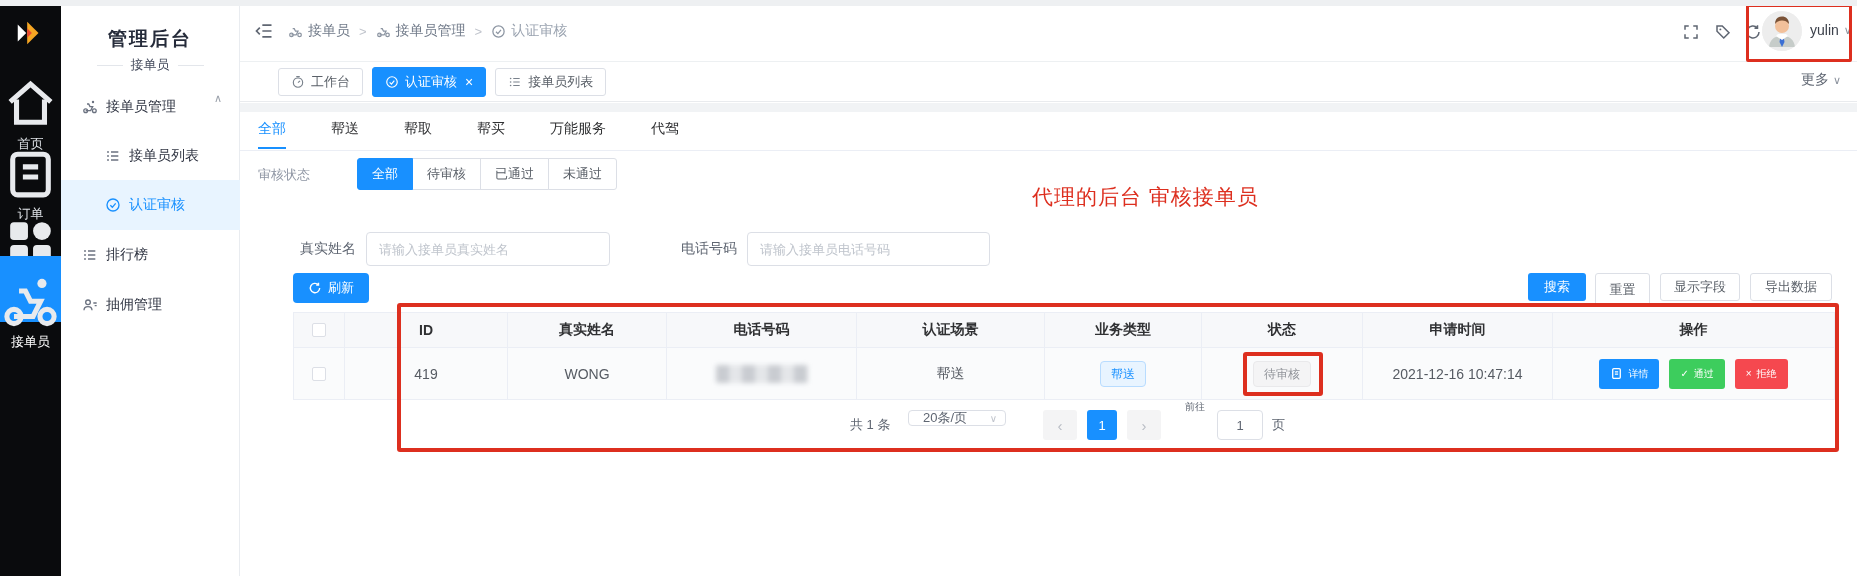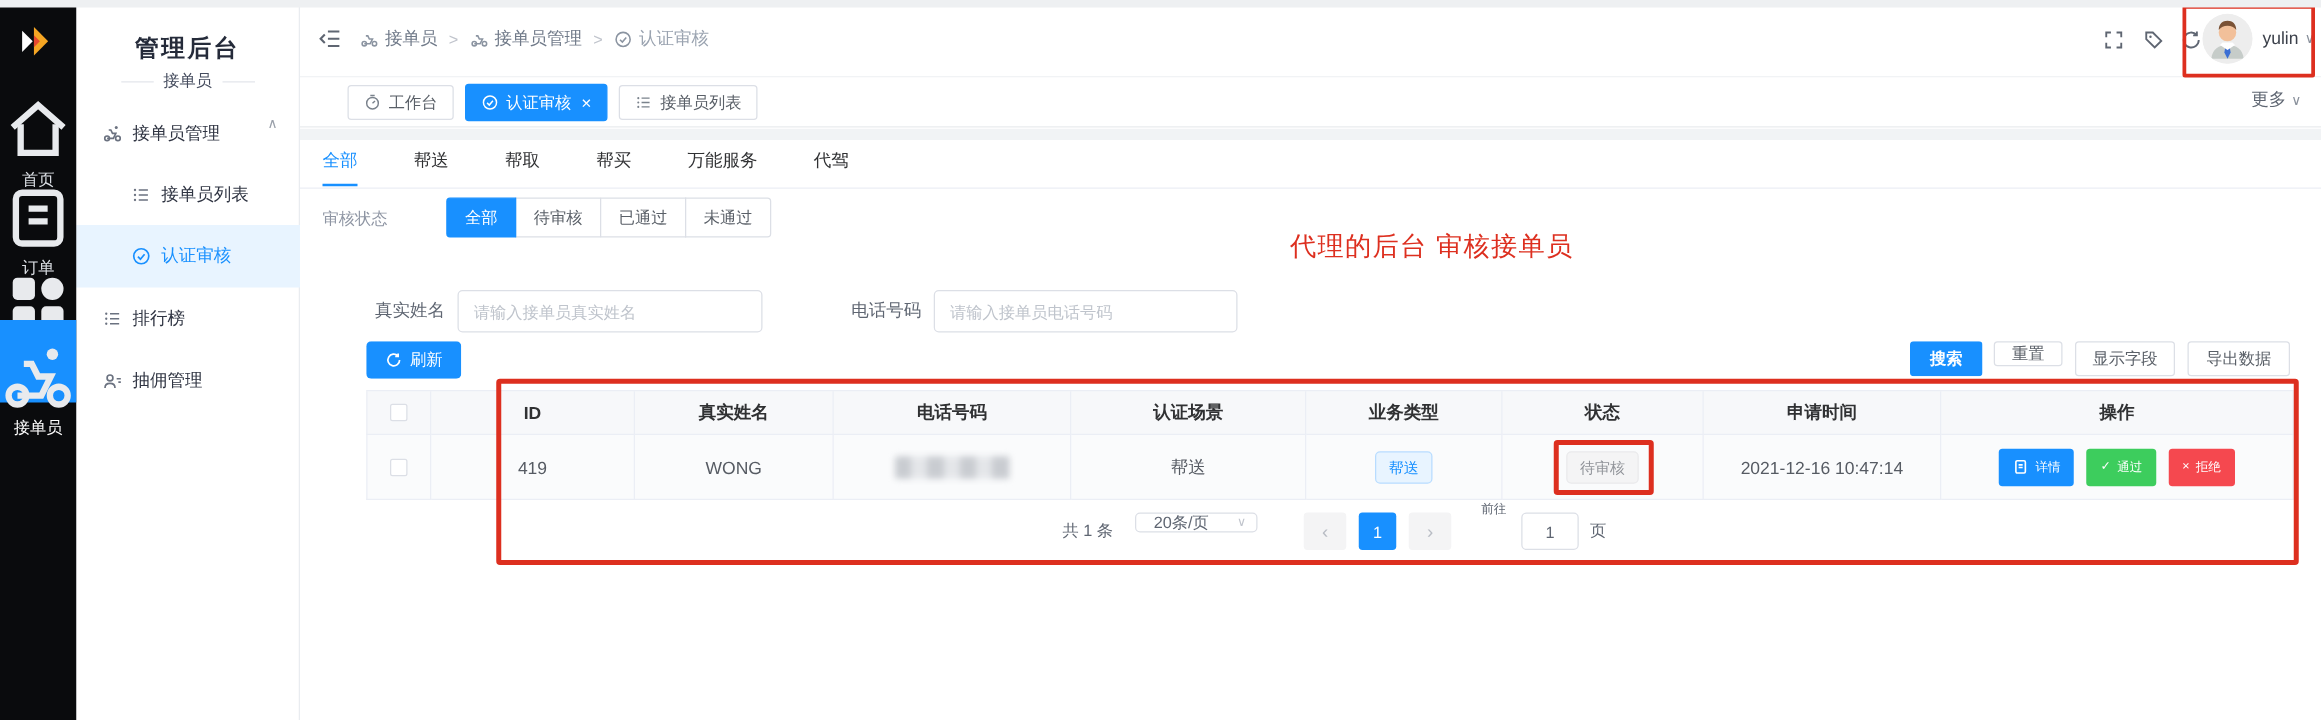--- a/index.html
+++ b/index.html
@@ -82,22 +82,22 @@
   .lbl-name{left:60px;top:128px;} .lbl-phone{left:441px;top:128px;}
   .inp{position:absolute;height:34px;border:1px solid #dcdfe6;border-radius:4px;padding:0 12px;font-size:13px;color:#303133;background:#fff;outline:none;}
   .inp::placeholder{color:#bfc4cc;}
   .inp-name{left:126px;top:120px;width:244px;}
   .inp-phone{left:507px;top:120px;width:243px;}
   .btn{display:flex;align-items:center;justify-content:center;gap:6px;border-radius:3px;font-size:13px;cursor:pointer;border:1px solid transparent;}
   .btn-blue{background:var(--primary);color:#fff;}
   .btn-plain{background:#fff;border-color:#dcdfe6;color:#5a6068;}
   .btn-refresh{position:absolute;left:53px;top:161px;width:76px;height:30px;border-radius:4px;}
   .btn-refresh .bic{width:14px;height:14px;color:#fff;}
-  .tb-search{position:absolute;left:1288px;top:161px;width:58px;height:28px;font-weight:bold;}
-  .tb-reset{position:absolute;left:1355px;top:161px;width:55px;height:20px;}
+  .tb-search{position:absolute;left:1288px;top:161px;width:58px;height:28px;}
+  .tb-reset{position:absolute;left:1355px;top:161px;width:55px;height:34px;}
   .tb-cols{position:absolute;left:1420px;top:161px;width:80px;height:28px;}
   .tb-export{position:absolute;left:1510px;top:161px;width:82px;height:28px;}
 
   
   .table{position:absolute;left:53px;top:200px;width:1542px;}
   .trow{display:flex;width:100%;}
   .thead{height:36px;background:#f7f8fa;border-top:1px solid #ebeef5;}
   .tbody{height:52px;background:#fafbfc;}
   .cell{display:flex;align-items:center;justify-content:center;border-right:1px solid #ebeef5;border-bottom:1px solid #ebeef5;font-size:14px;color:#565b63;flex:none;}
   .cell:first-child{border-left:1px solid #ebeef5;}

